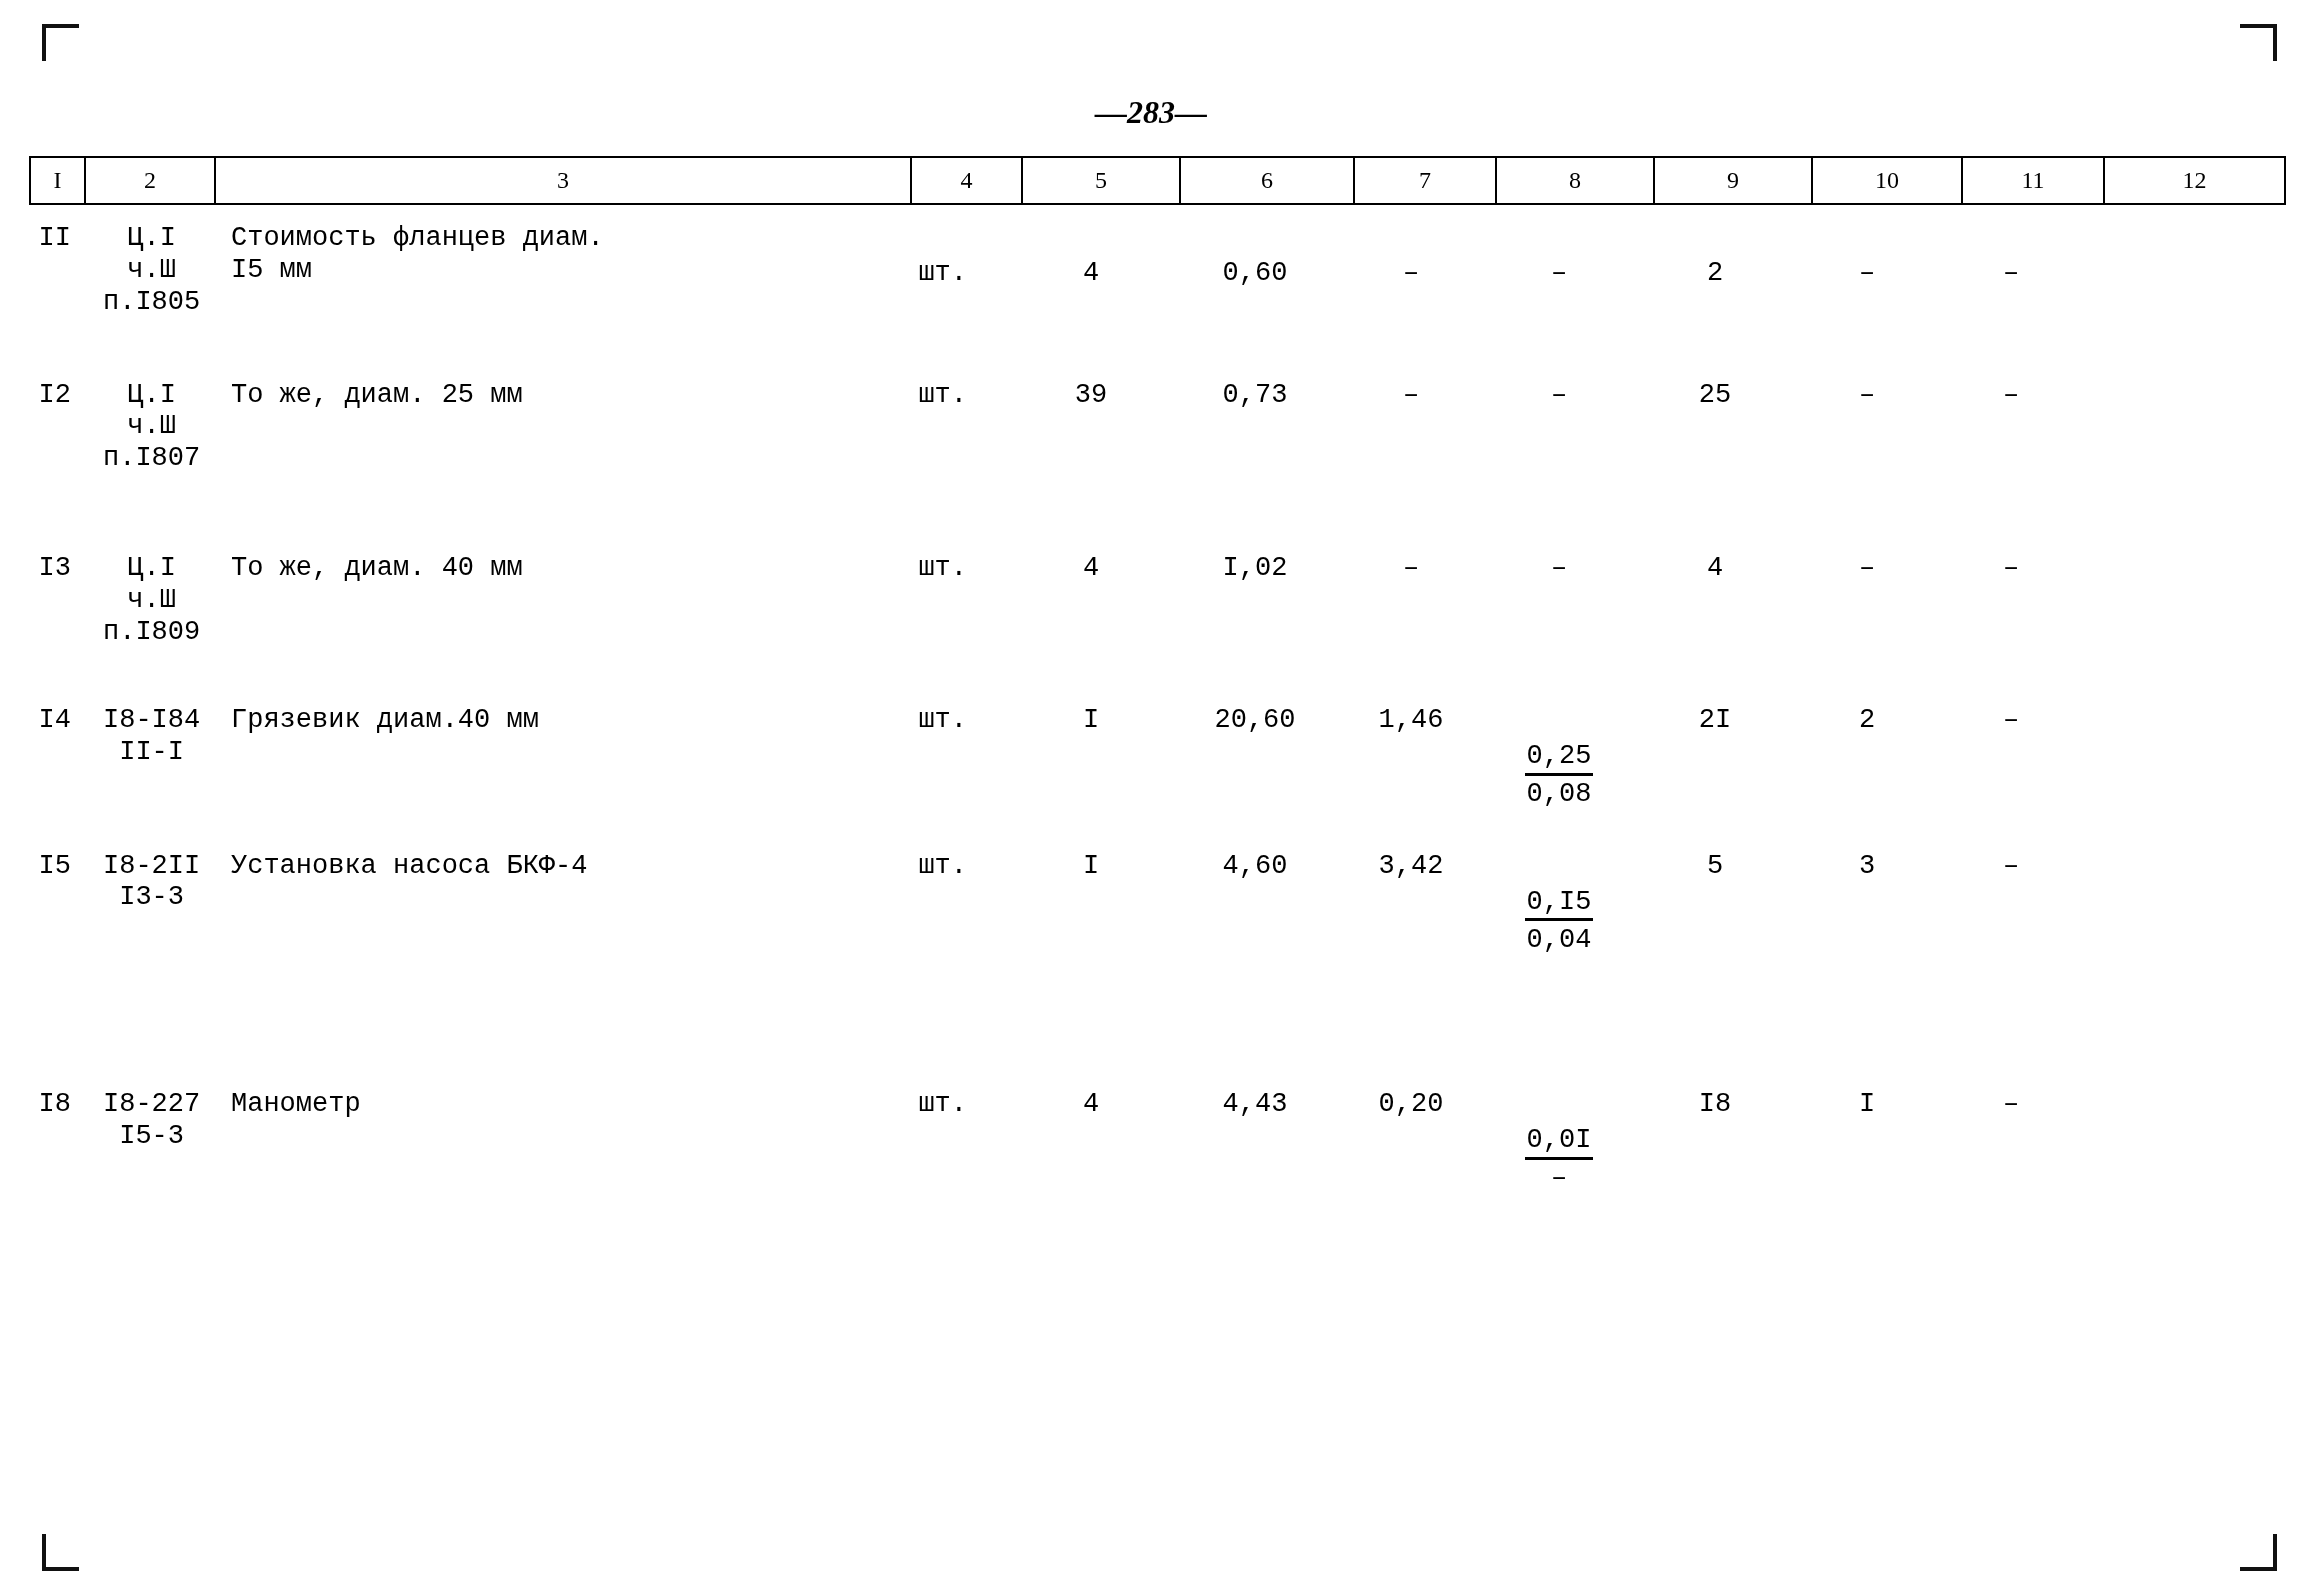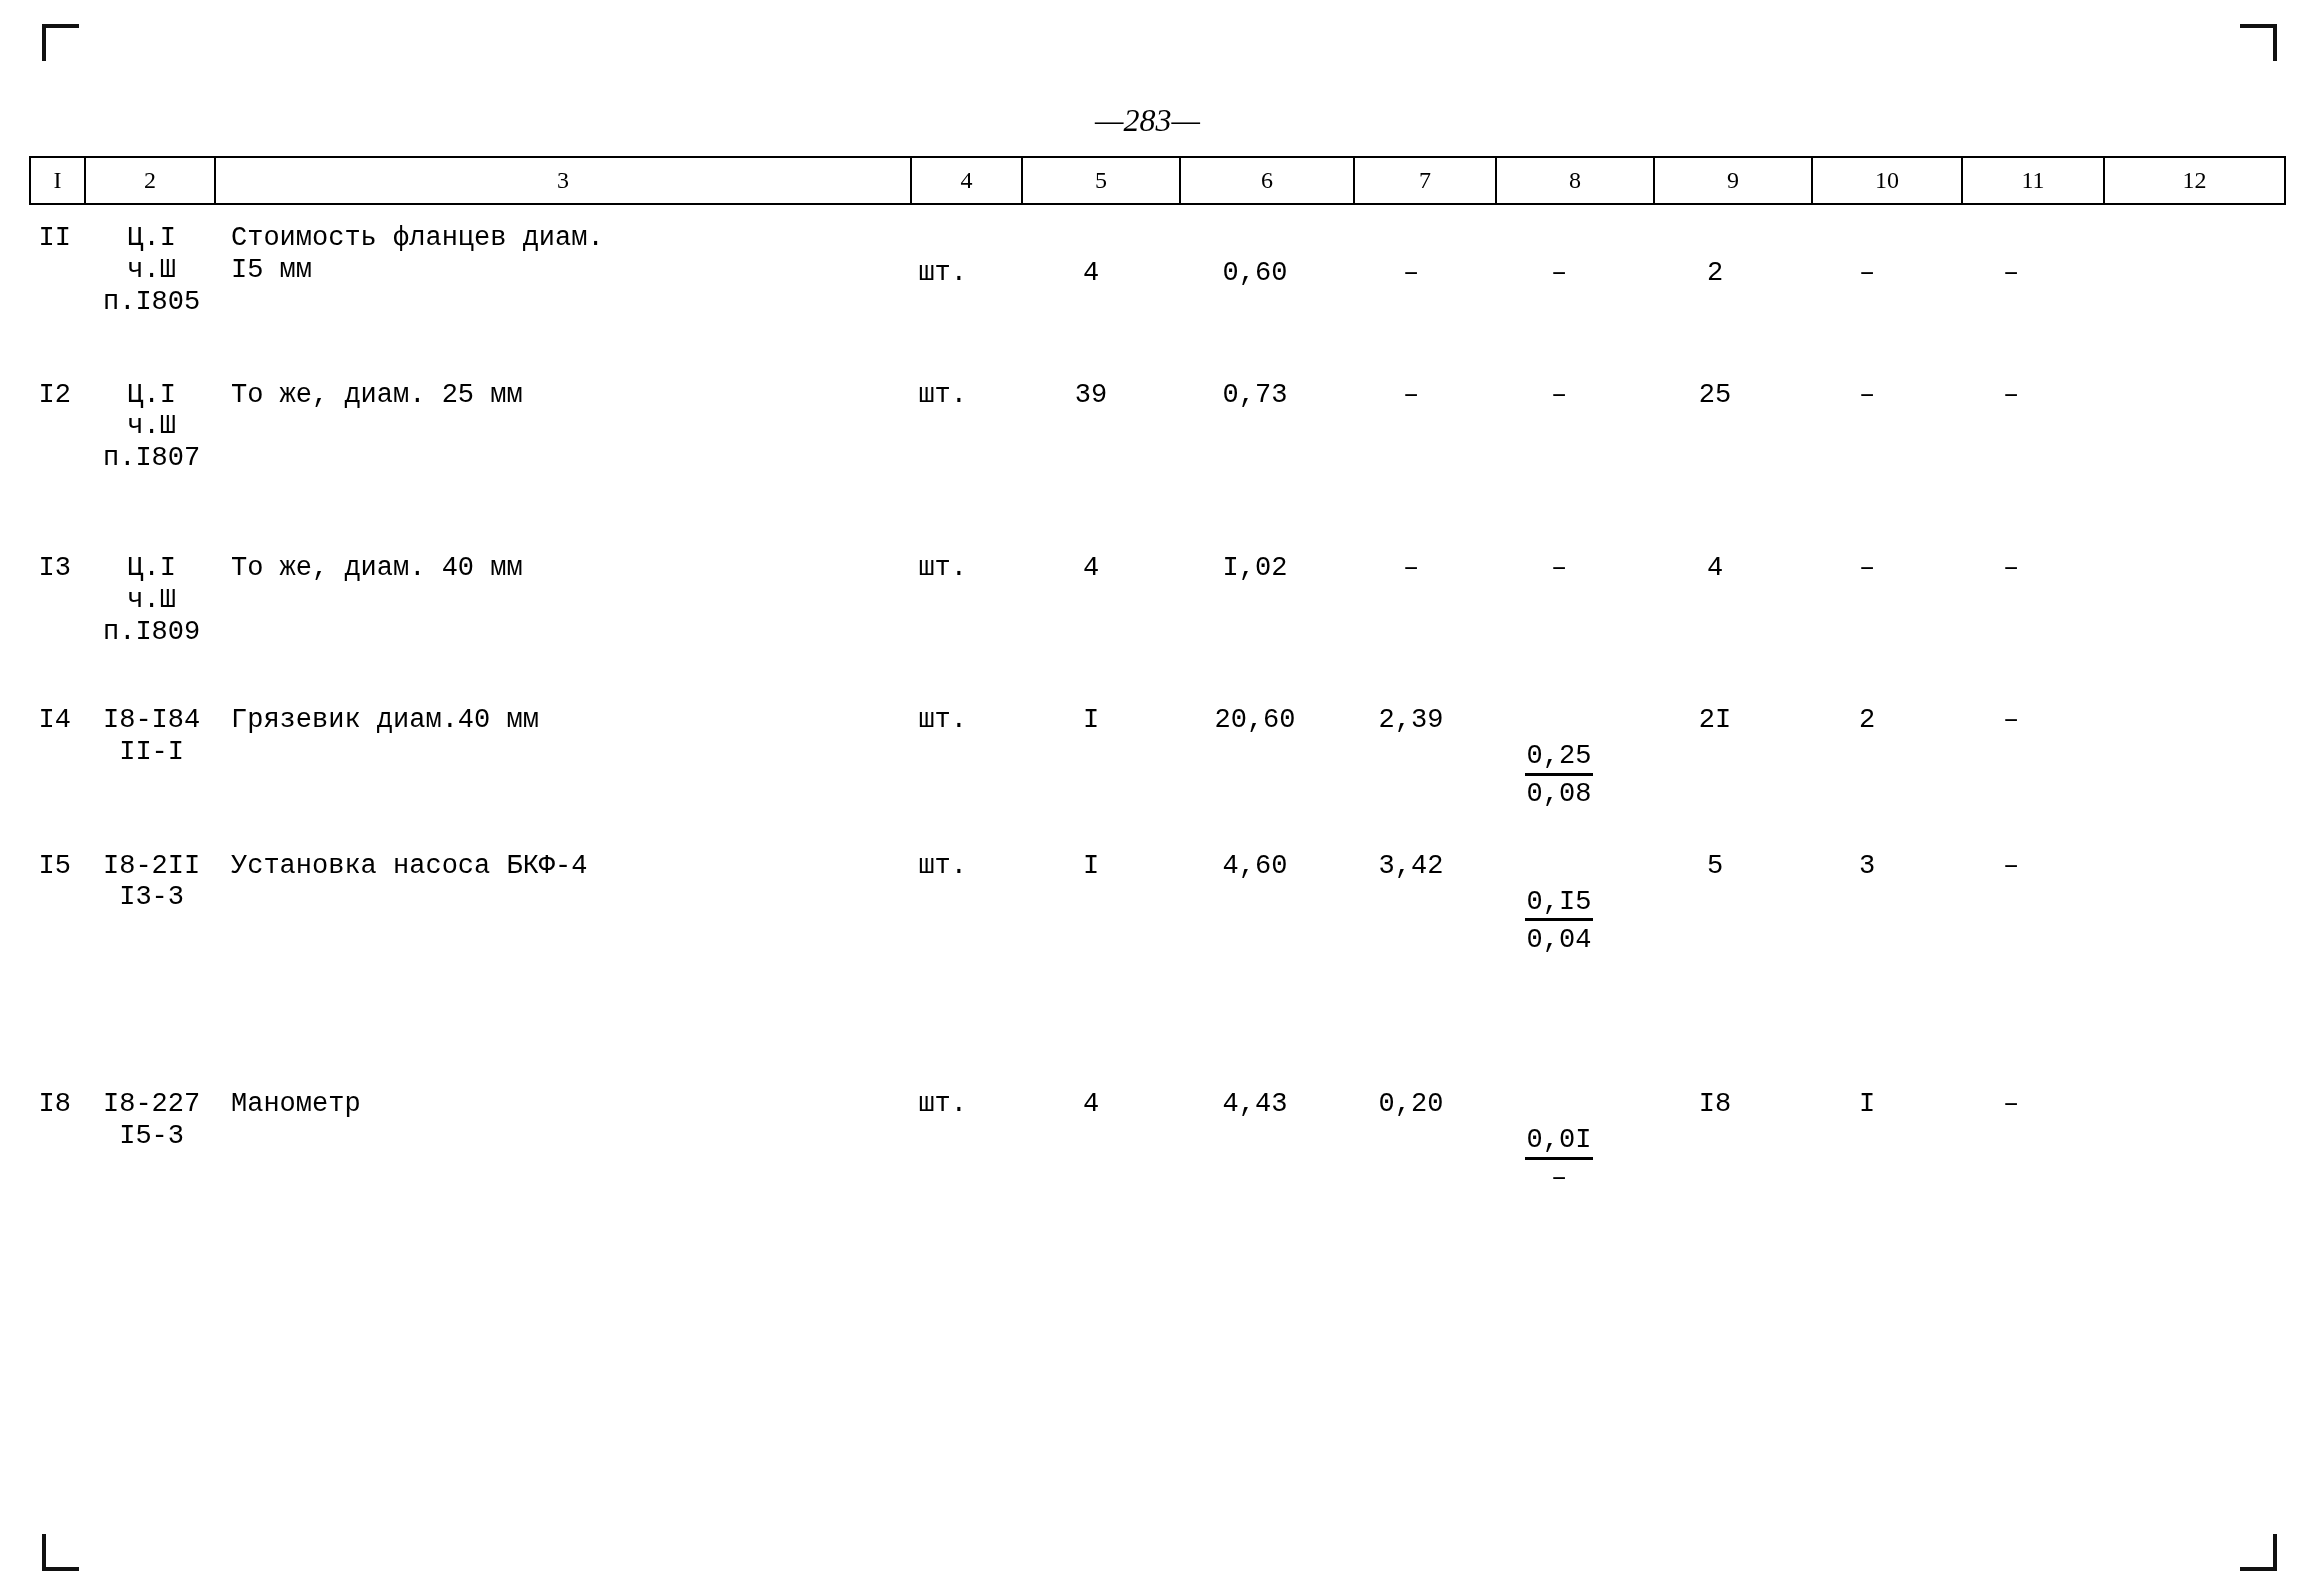--- a/index.html
+++ b/index.html
@@ -61,24 +61,24 @@
   .doc-header .code {
     font-family: "Liberation Serif", "DejaVu Serif", serif;
     font-style: italic;
     font-weight: bold;
     font-size: 34px;
   }
 
   .page-number {
     position: absolute;
     left: 1095px;
-    top: 102px;
+    top: 94px;
     font-family: "Liberation Serif", "DejaVu Serif", serif;
     font-style: italic;
-    font-weight: normal;
+    font-weight: bold;
     font-size: 32px;
     white-space: nowrap;
   }
 
   
   .table-wrap {
     position: absolute;
     left: 29px;
     top: 156px;
     width: 2257px;
@@ -248,21 +248,21 @@
           <td colspan="12" style="height: 37px;"></td>
         </tr>
         <tr>
           <td class="c-num" style="padding-top:19px">I4</td>
           <td class="c-just" style="padding-top:19px">I8-I84
 II-I</td>
           <td class="c-desc" style="padding-top:19px">Грязевик диам.40 мм</td>
           <td class="c-unit" style="padding-top:19px">шт.</td>
           <td class="c-ctr" style="padding-top:19px">I</td>
           <td class="c-ctr" style="padding-top:19px">20,60</td>
-          <td class="c-ctr" style="padding-top:19px">2,39</td>
+          <td class="c-ctr" style="padding-top:19px">1,46</td>
           <td class="c-ctr" style="padding-top:19px"><span class="frac"><span class="top">0,25</span><span class="bot">0,08</span></span></td>
           <td class="c-ctr" style="padding-top:19px">2I</td>
           <td class="c-ctr" style="padding-top:19px">2</td>
           <td class="c-ctr" style="padding-top:19px">–</td>
           <td class="c-ctr" style="padding-top:19px"></td>
         </tr>
         <tr>
           <td colspan="12" style="height: 22.3px;"></td>
         </tr>
         <tr>

